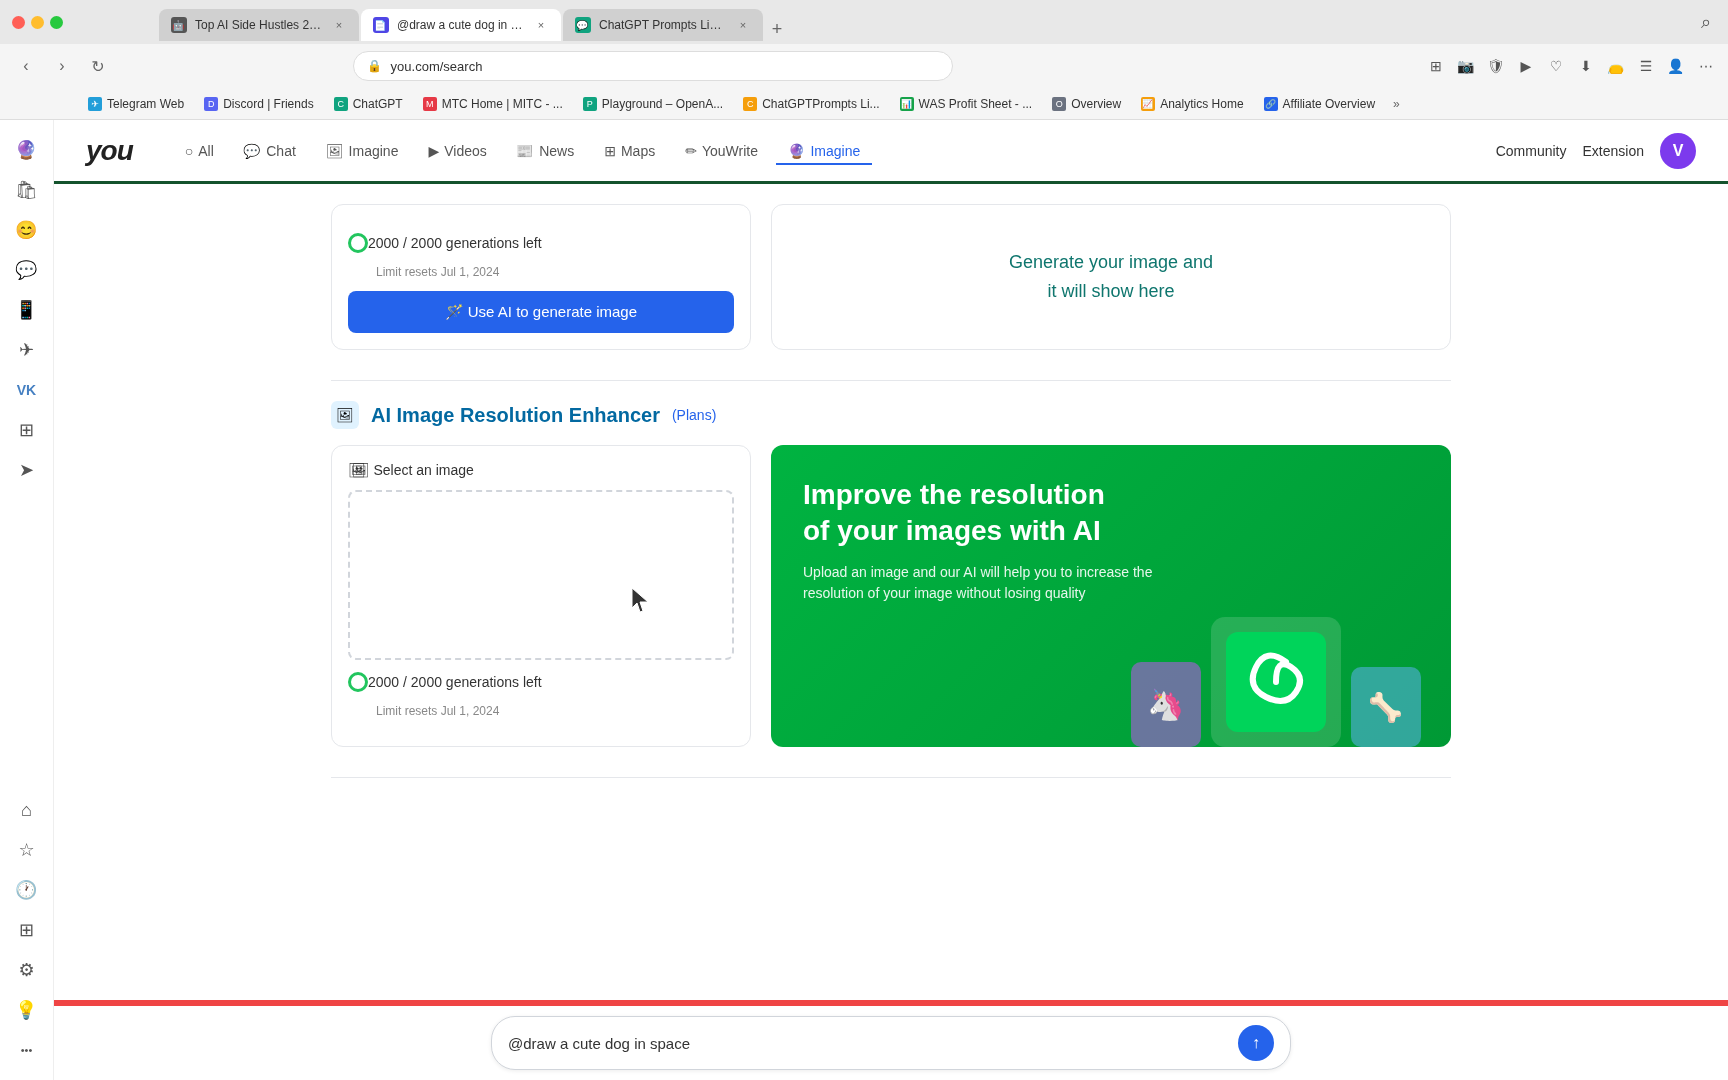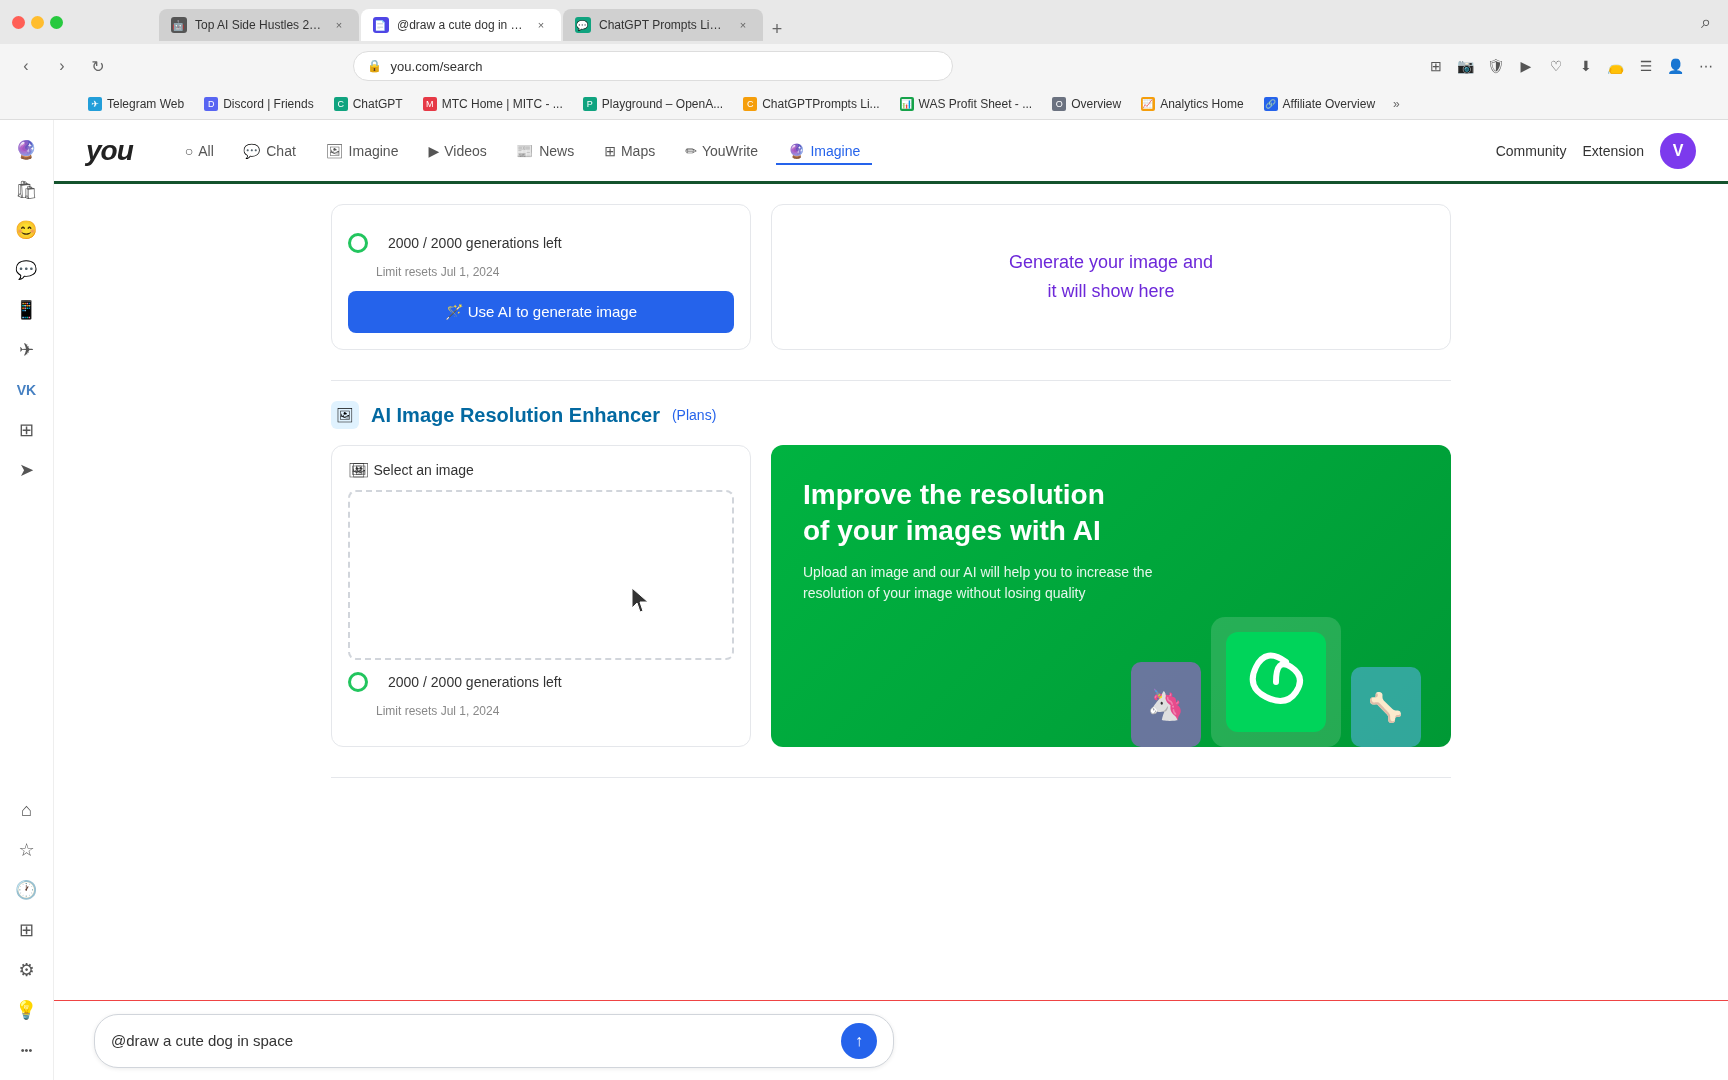--- a/index.html
+++ b/index.html
@@ -58,21 +58,21 @@
     
     .page-content { flex: 1; overflow-y: auto; padding: 0; }
     .content-wrapper { max-width: 1200px; margin: 0 auto; padding: 20px 40px; }
 
     
     .image-gen-section { display: flex; gap: 20px; margin-bottom: 30px; }
     .gen-left-panel { flex: 0 0 420px; background: #fff; border: 1px solid #e5e7eb; border-radius: 12px; padding: 16px; }
     .gen-right-panel { flex: 1; background: #fff; border: 1px solid #e5e7eb; border-radius: 12px; display: flex; align-items: center; justify-content: center; padding: 40px; }
     .gen-placeholder-text { text-align: center; color: #2563eb; font-size: 18px; font-weight: 500; line-height: 1.5; }
 
-    .generations-info { display: flex; align-items: center; gap: 20px; margin-bottom: 12px; }
+    .generations-info { display: flex; align-items: center; gap: 0; margin-bottom: 12px; }
     .gen-circle { width: 20px; height: 20px; border-radius: 50%; border: 3px solid #22c55e; display: inline-block; flex-shrink: 0; }
     .gen-text { font-size: 14px; color: #333; font-weight: 500; }
     .gen-subtext { font-size: 12px; color: #888; margin-left: 28px; margin-bottom: 12px; }
 
     .use-ai-btn { width: 100%; padding: 12px 20px; background: #2563eb; color: white; border: none; border-radius: 8px; font-size: 15px; font-weight: 500; cursor: pointer; display: flex; align-items: center; justify-content: center; gap: 6px; }
 
     
     .resolution-section { margin-bottom: 30px; }
     .section-header { display: flex; align-items: center; gap: 12px; margin-bottom: 16px; }
     .section-title { font-size: 20px; font-weight: 600; color: #0369a1; }
@@ -85,21 +85,21 @@
 
     .promo-panel { flex: 1; background: linear-gradient(135deg, #00b341 0%, #009935 100%); border-radius: 12px; overflow: hidden; position: relative; display: flex; align-items: flex-start; padding: 32px; }
     .promo-content { z-index: 1; }
     .promo-title { font-size: 28px; font-weight: 700; color: white; line-height: 1.3; max-width: 320px; margin-bottom: 12px; }
     .promo-subtitle { font-size: 14px; color: rgba(255,255,255,0.9); max-width: 360px; line-height: 1.5; }
 
     
     .section-divider { border: none; border-top: 1px solid #e5e7eb; margin: 20px 0; }
 
     
-    .bottom-bar { height: 80px; background: #fff; border-top: 1px solid #ef4444; display: flex; align-items: center; justify-content: flex-start; padding: 0 40px; flex-shrink: 0; }
+    .bottom-bar { height: 80px; background: #fff; border-top: 6px solid #ef4444; display: flex; align-items: center; justify-content: center; padding: 0 40px; flex-shrink: 0; }
     .search-input-wrapper { width: 800px; background: #fff; border: 1px solid #d1d5db; border-radius: 24px; display: flex; align-items: center; padding: 8px 16px; gap: 12px; box-shadow: 0 1px 4px rgba(0,0,0,0.08); }
     .search-input { flex: 1; border: none; outline: none; font-size: 15px; color: #333; background: transparent; }
     .search-submit { width: 36px; height: 36px; background: #2563eb; border: none; border-radius: 50%; display: flex; align-items: center; justify-content: center; cursor: pointer; color: white; font-size: 16px; }
 
     
     .section-icon { width: 28px; height: 28px; border-radius: 6px; background: #e0f2fe; display: flex; align-items: center; justify-content: center; font-size: 14px; }
   </style>
 </head>
 <body>
 
@@ -280,21 +280,21 @@
             <div style="height:12px;"></div>
             <div class="generations-info">
               <div class="gen-circle"></div>
               <span class="gen-text">2000 / 2000 generations left</span>
             </div>
             <div class="gen-subtext">Limit resets Jul 1, 2024</div>
             <button class="use-ai-btn">🪄 Use AI to generate image</button>
           </div>
           <div class="gen-right-panel">
             <div class="gen-placeholder-text">
-              <span style="color:#6d28d9;font-size:18px;font-weight:500;line-height:1.6;margin-top:48px;">Generate your image and<br>it will show here</span>
+              <span style="color:#0f766e;font-size:18px;font-weight:500;line-height:1.6;margin-top:48px;">Generate your image and<br>it will show here</span>
             </div>
           </div>
         </div>
 
         <hr class="section-divider">
 
         <div class="resolution-section">
           <div class="section-header">
             <div class="section-icon">🖼</div>
             <span class="section-title">AI Image Resolution Enhancer</span>

